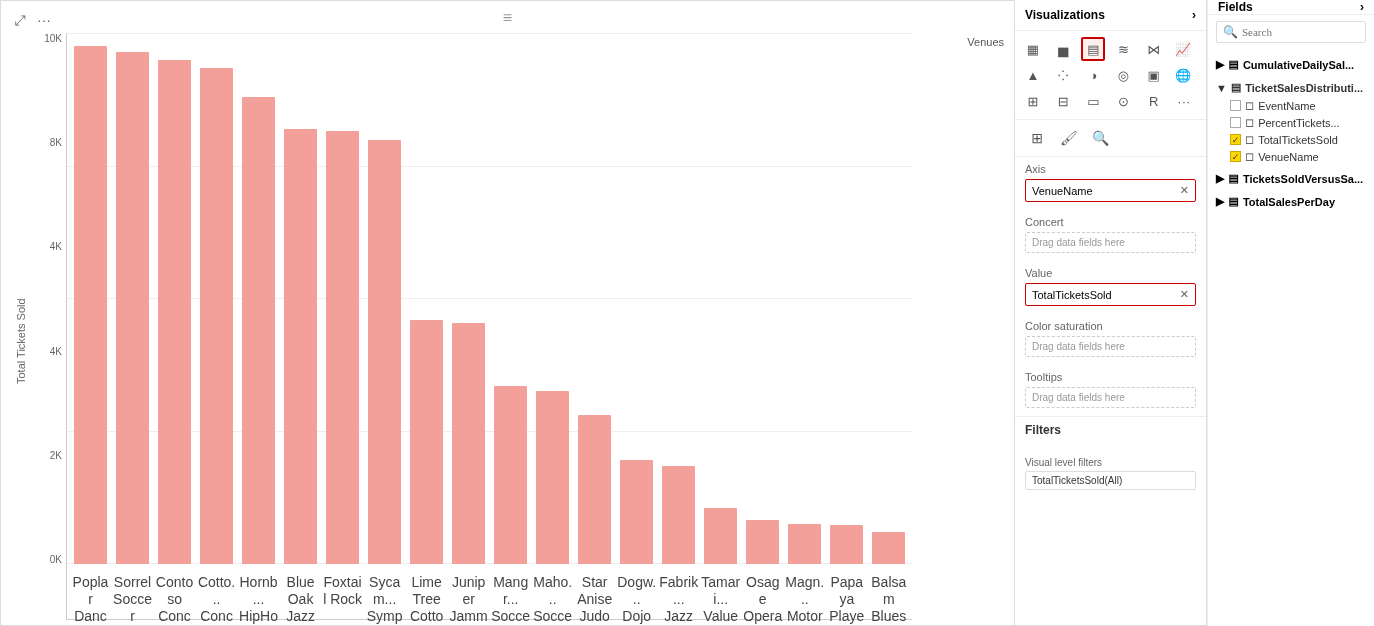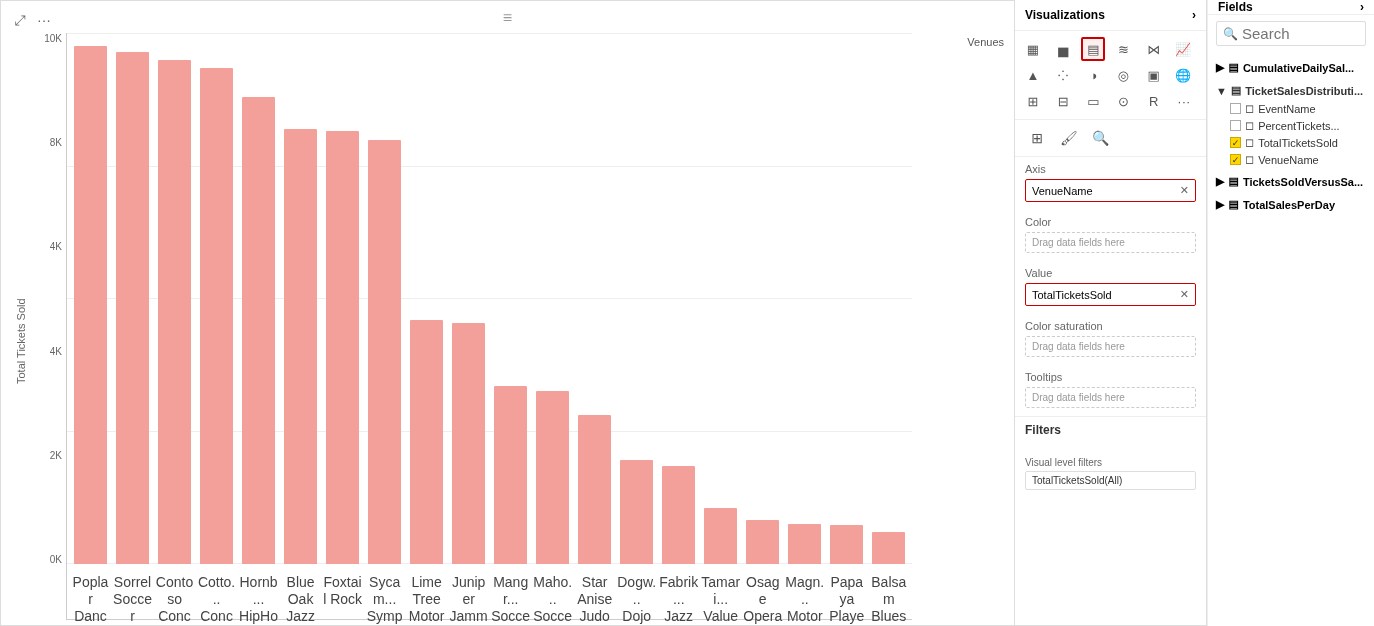--- a/index.html
+++ b/index.html
@@ -306,23 +306,24 @@
       border: 1px solid #ddd;
       margin: 6px 8px;
       padding: 3px 6px;
       border-radius: 2px;
       gap: 4px;
     }
 
     .fields-search input {
       border: none;
       outline: none;
-      font-size: 15px;
+      font-size: 11px;
       width: 100%;
       color: #333;
+      font-family: Liberation Serif, serif;
     }
 
     .fields-list {
       flex: 1;
       overflow-y: auto;
       padding: 4px 0;
     }
 
     .field-group {
       padding: 2px 0;
@@ -517,21 +518,21 @@
           <div class="x-labels" id="x-labels">
 
           <div class="x-label">Poplar Dance Acade...</div>
               <div class="x-label">Sorrel Soccer</div>
               <div class="x-label">Contoso Concert Hall</div>
               <div class="x-label">Cotto... Concert Hall</div>
               <div class="x-label">Hornb... HipHop</div>
               <div class="x-label">Blue Oak Jazz Club</div>
               <div class="x-label">Foxtail Rock</div>
               <div class="x-label">Sycam... Symph...</div>
-              <div class="x-label">Lime Tree Motor</div>
+              <div class="x-label">Lime Tree Cotto</div>
               <div class="x-label">Juniper Jamm... Jazz</div>
               <div class="x-label">Mangr... Soccer Club</div>
               <div class="x-label">Maho... Soccer</div>
               <div class="x-label">Star Anise Judo</div>
               <div class="x-label">Dogw... Dojo</div>
               <div class="x-label">Fabrik... Jazz Club</div>
               <div class="x-label">Tamari... Value</div>
               <div class="x-label">Osage Opera</div>
               <div class="x-label">Magn... Motor Racing</div>
               <div class="x-label">Papaya Players</div>
@@ -580,21 +581,21 @@
 
     <div class="viz-section">
       <div class="viz-section-label">Axis</div>
       <div class="viz-field-box">
         <span>VenueName</span>
         <span class="viz-x-btn">✕</span>
       </div>
     </div>
 
     <div class="viz-section">
-      <div class="viz-section-label">Color</div>
+      <div class="viz-section-label">Concert</div>
       <div class="viz-field-box-plain">Drag data fields here</div>
     </div>
 
     <div class="viz-section">
       <div class="viz-section-label">Value</div>
       <div class="viz-field-box">
         <span>TotalTicketsSold</span>
         <span class="viz-x-btn">✕</span>
       </div>
     </div>

